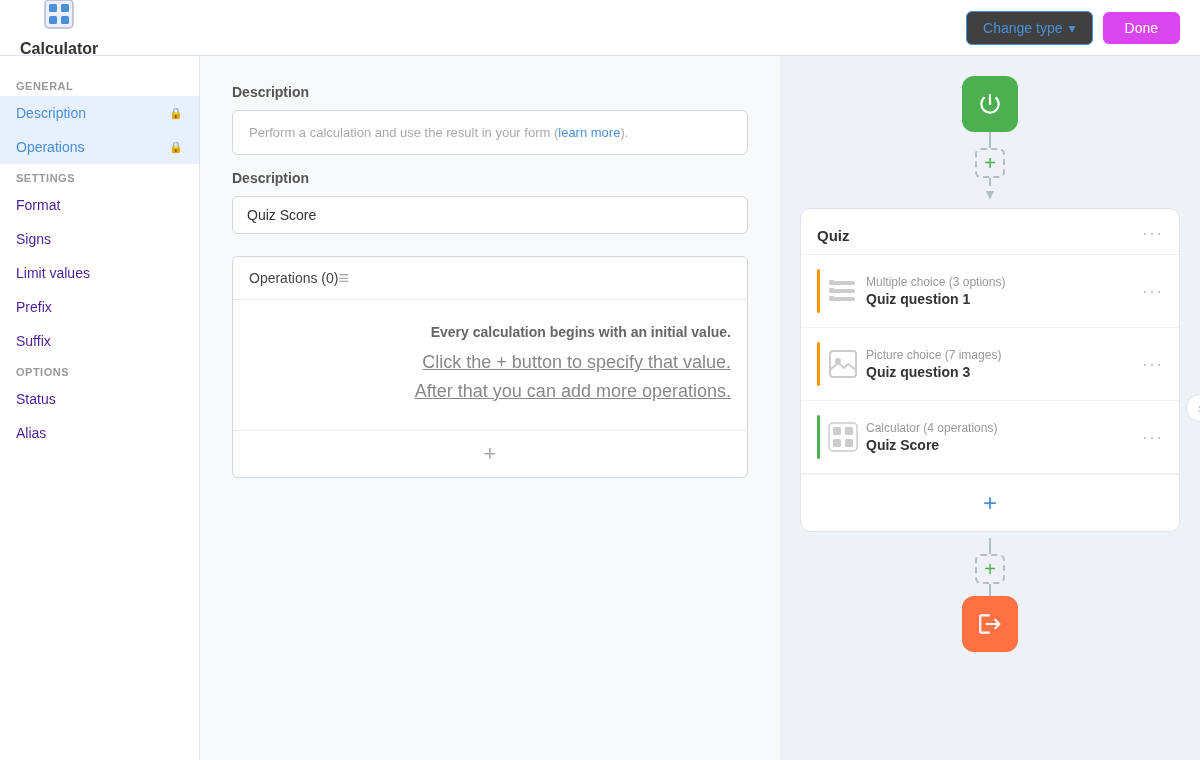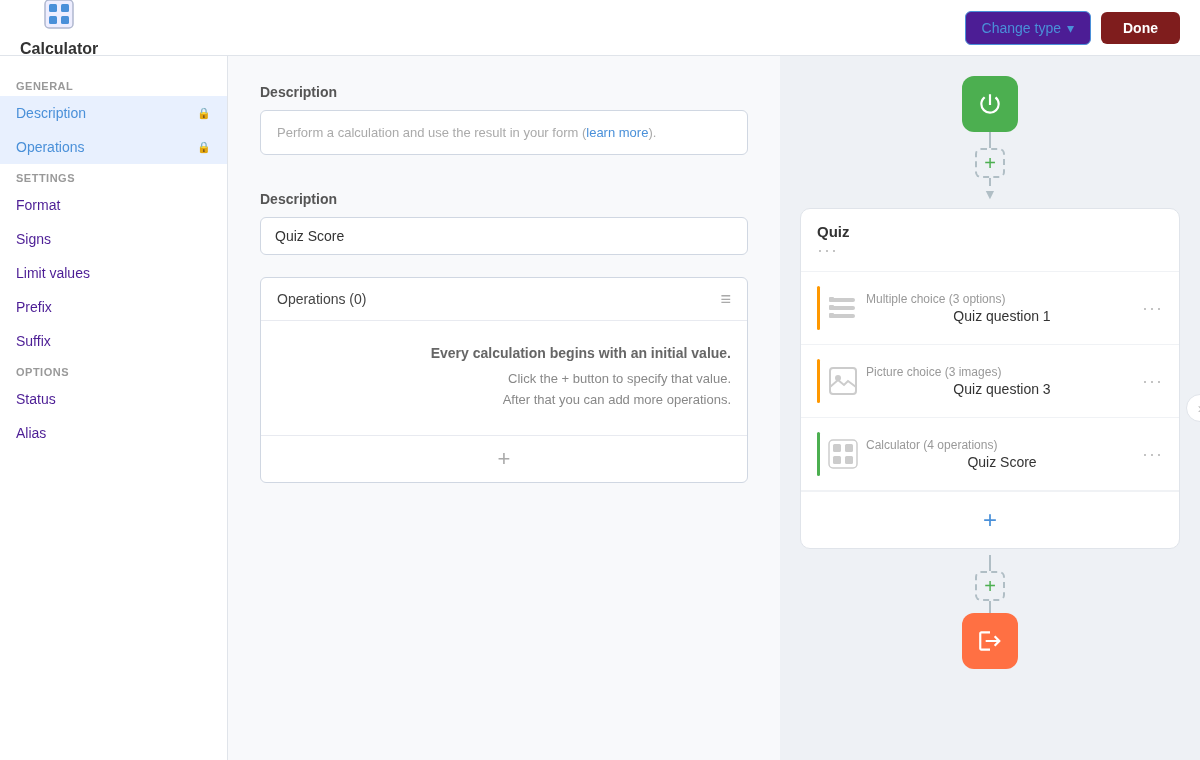--- a/index.html
+++ b/index.html
@@ -33,51 +33,51 @@
       color: #333;
     }
     .header-actions {
       margin-left: auto;
       display: flex;
       gap: 10px;
       align-items: center;
     }
     .btn-change-type {
       border: 1.5px solid #4a90d9;
-      background: #4c1d95;
+      background: #404040;
       color: #4a90d9;
       border-radius: 6px;
       padding: 8px 16px;
       font-size: 14px;
       cursor: pointer;
       display: flex;
       align-items: center;
       gap: 6px;
     }
     .btn-done {
-      background: #7f1d1d;
+      background: #d946ef;
       color: #fff;
       border: none;
       border-radius: 6px;
       padding: 8px 22px;
       font-size: 14px;
-      font-weight: 700;
+      font-weight: 400;
       cursor: pointer;
     }
 
     
     .main-layout {
       display: flex;
       flex: 1;
       overflow: hidden;
     }
 
     
     .sidebar {
-      width: 228px;
+      width: 200px;
       background: #fff;
       border-right: 1px solid #e0e4ea;
       padding: 16px 0;
       overflow-y: auto;
       flex-shrink: 0;
     }
     .sidebar-section-label {
       font-size: 11px;
       color: #999;
       font-weight: 600;
@@ -119,21 +119,21 @@
       color: #555;
       margin-bottom: 10px;
     }
     .explanation-box {
       background: #fff;
       border: 1.5px solid #d0d7e2;
       border-radius: 6px;
       padding: 14px 16px;
       font-size: 13px;
       color: #aaa;
-      margin-bottom: 36px;
+      margin-bottom: 15px;
     }
     .explanation-box a {
       color: #4a90d9;
       text-decoration: none;
     }
     .description-input {
       width: 100%;
       border: 1.5px solid #d0d7e2;
       border-radius: 6px;
       padding: 10px 14px;
@@ -145,21 +145,21 @@
 
     
     .operations-box {
       border: 1.5px solid #d0d7e2;
       border-radius: 6px;
       background: #fff;
     }
     .operations-header {
       display: flex;
       align-items: center;
-      justify-content: space-between;
+      justify-content: flex-start;
       padding: 12px 16px;
       border-bottom: 1px solid #e8eaf0;
     }
     .operations-title {
       font-size: 14px;
       font-weight: 500;
       color: #444;
     }
     .operations-menu-icon {
       color: #aaa;
@@ -171,23 +171,24 @@
       padding: 24px 16px;
       text-align: right;
       color: #666;
     }
     .operations-body .bold-text {
       font-weight: 600;
       font-size: 14px;
       margin-bottom: 8px;
     }
     .operations-body p {
-      font-size: 13px;
+      font-size: 18px;
       color: #888;
       line-height: 1.6;
+      text-decoration: underline;
     }
     .operations-add {
       border-top: 1px solid #e8eaf0;
       padding: 12px;
       text-align: center;
       cursor: pointer;
     }
     .operations-add .plus {
       font-size: 22px;
       color: #aaa;
@@ -254,25 +255,24 @@
     .quiz-card {
       background: #fff;
       border-radius: 10px;
       border: 1px solid #e0e4ea;
       width: 380px;
       overflow: hidden;
       margin: 6px 0;
     }
     .quiz-card-header {
       display: flex;
-      align-items: flex-start;
+      align-items: flex-end;
       justify-content: space-between;
       padding: 14px 16px 10px;
       border-bottom: 1px solid #f0f2f5;
-      flex-direction: column;
     }
     .quiz-card-title {
       font-size: 15px;
       font-weight: 600;
       color: #333;
     }
     .more-icon {
       color: #bbb;
       cursor: pointer;
       font-size: 18px;
@@ -305,22 +305,21 @@
       flex: 1;
     }
     .quiz-item-type {
       font-size: 12px;
       color: #999;
       margin-bottom: 2px;
     }
     .quiz-item-name {
       font-size: 14px;
       color: #333;
-      font-weight: 400;
-      text-align: center;
+      font-weight: 700;
     }
     .quiz-card-footer {
       padding: 14px 16px;
       display: flex;
       align-items: center;
       justify-content: center;
       border-top: 1px solid #f0f2f5;
     }
     .quiz-card-footer .plus-btn {
       font-size: 24px;
@@ -493,21 +492,21 @@
         <div class="quiz-item">
           <div class="quiz-item-bar" style="background:#ff9800;"></div>
           <div class="quiz-item-icon">
             <svg width="32" height="32" viewBox="0 0 32 32" fill="none">
               <rect x="3" y="3" width="26" height="26" rx="3" stroke="#ccc" stroke-width="2" fill="none"></rect>
               <circle cx="11" cy="13" r="3" fill="#ccc"></circle>
               <path d="M3 22 l8-7 6 5 4-4 8 6" stroke="#ccc" stroke-width="2" fill="none"></path>
             </svg>
           </div>
           <div class="quiz-item-content">
-            <div class="quiz-item-type">Picture choice (3 images)</div>
+            <div class="quiz-item-type">Picture choice (7 images)</div>
             <div class="quiz-item-name">Quiz question 3</div>
           </div>
           <span class="more-icon">···</span>
         </div>
 
         <div class="quiz-item">
           <div class="quiz-item-bar" style="background:#4caf50;"></div>
           <div class="quiz-item-icon">
             <svg width="32" height="32" viewBox="0 0 32 32" fill="none">
               <rect x="2" y="2" width="28" height="28" rx="4" stroke="#ccc" stroke-width="1.5" fill="none"></rect>

